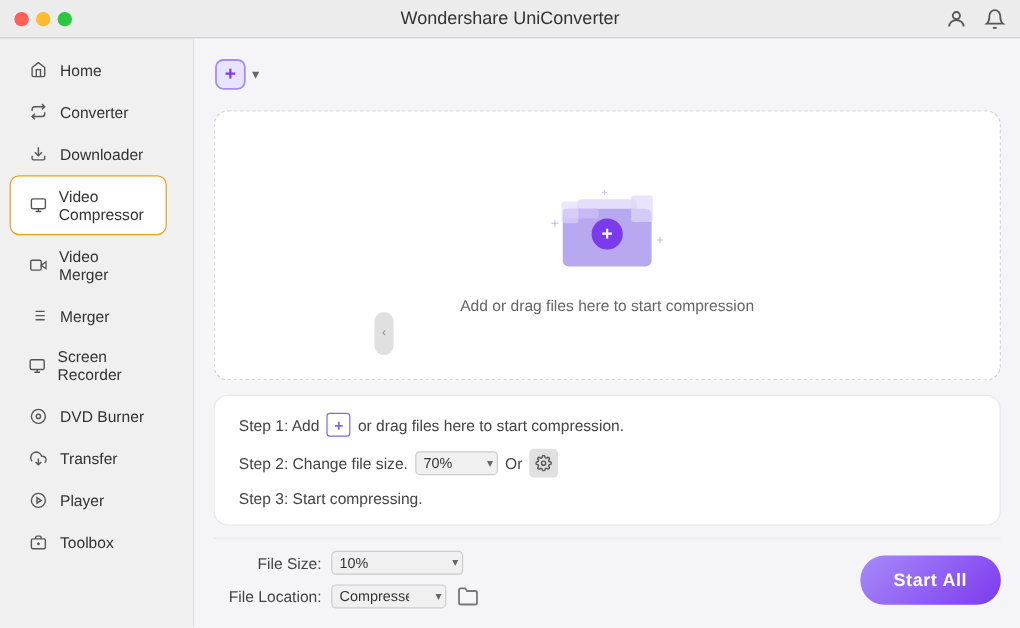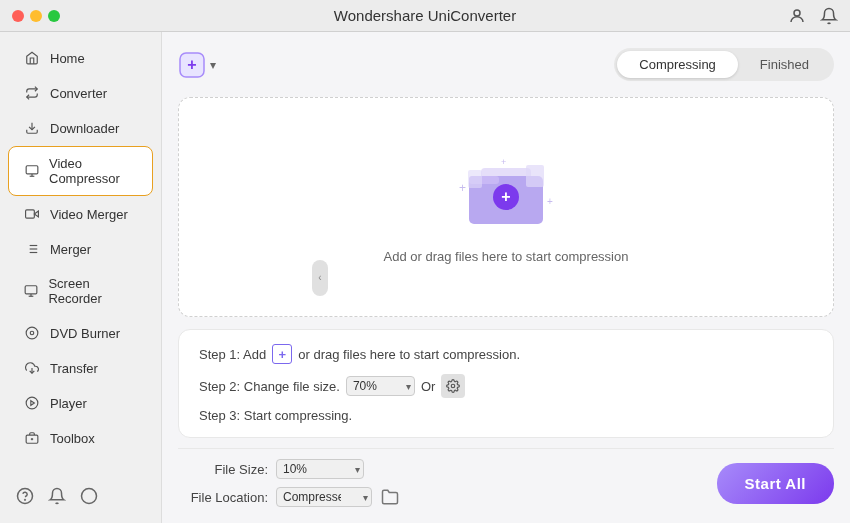--- a/index.html
+++ b/index.html
@@ -55,21 +55,21 @@
       display: flex;
       flex: 1;
       overflow: hidden;
     }
 
     
     .sidebar {
       width: 162px;
       background: #f0f0f0;
       display: flex;
-      flex-direction: column;
+      flex-direction: row;
       padding: 8px 0;
       border-right: 1px solid #ddd;
     }
     .sidebar-item {
       display: flex;
       align-items: center;
       gap: 10px;
       padding: 9px 16px;
       cursor: pointer;
       border-radius: 8px;
@@ -482,24 +482,20 @@
       <div style="display:flex;align-items:center;gap:4px;">
         <button class="add-btn">
           <svg width="28" height="28" viewBox="0 0 28 28" fill="none">
             <rect x="2" y="2" width="24" height="24" rx="6" fill="#e8e4ff" stroke="#a78bfa" stroke-width="1.5"></rect>
             <text x="14" y="19" text-anchor="middle" font-size="16" fill="#7c3aed" font-weight="bold">+</text>
           </svg>
         </button>
         <span class="add-btn-chevron">▾</span>
       </div>
 
-      <div class="tabs">
-        <button class="tab active">Compressing</button>
-        <button class="tab">Finished</button>
-      </div>
     </div>
 
     <div class="drop-zone">
       <div class="folder-area">
 
         <svg width="110" height="85" viewBox="0 0 110 85">
 
           <rect x="30" y="18" width="50" height="40" rx="4" fill="#d4c8f5" opacity="0.6"></rect>
 
           <rect x="18" y="26" width="74" height="48" rx="5" fill="#b8a8f0"></rect>
@@ -549,21 +545,21 @@
         <span>Step 3: Start compressing.</span>
       </div>
     </div>
 
     <div class="bottom-bar">
       <div class="bottom-fields">
 
         <div class="bottom-field-row">
           <span class="field-label">File Size:</span>
           <div class="select-wrap">
-            <select class="dropdown-select" style="width:88px;">
+            <select class="dropdown-select" style="width:110px;">
               <option selected="">10%</option><option>20%</option><option>30%</option><option>40%</option>
               <option>50%</option><option>60%</option><option>70%</option><option>80%</option>
               <option>90%</option><option>100%</option>
             </select>
           </div>
         </div>
 
         <div class="bottom-field-row">
           <span class="field-label">File Location:</span>
           <div class="select-wrap">

